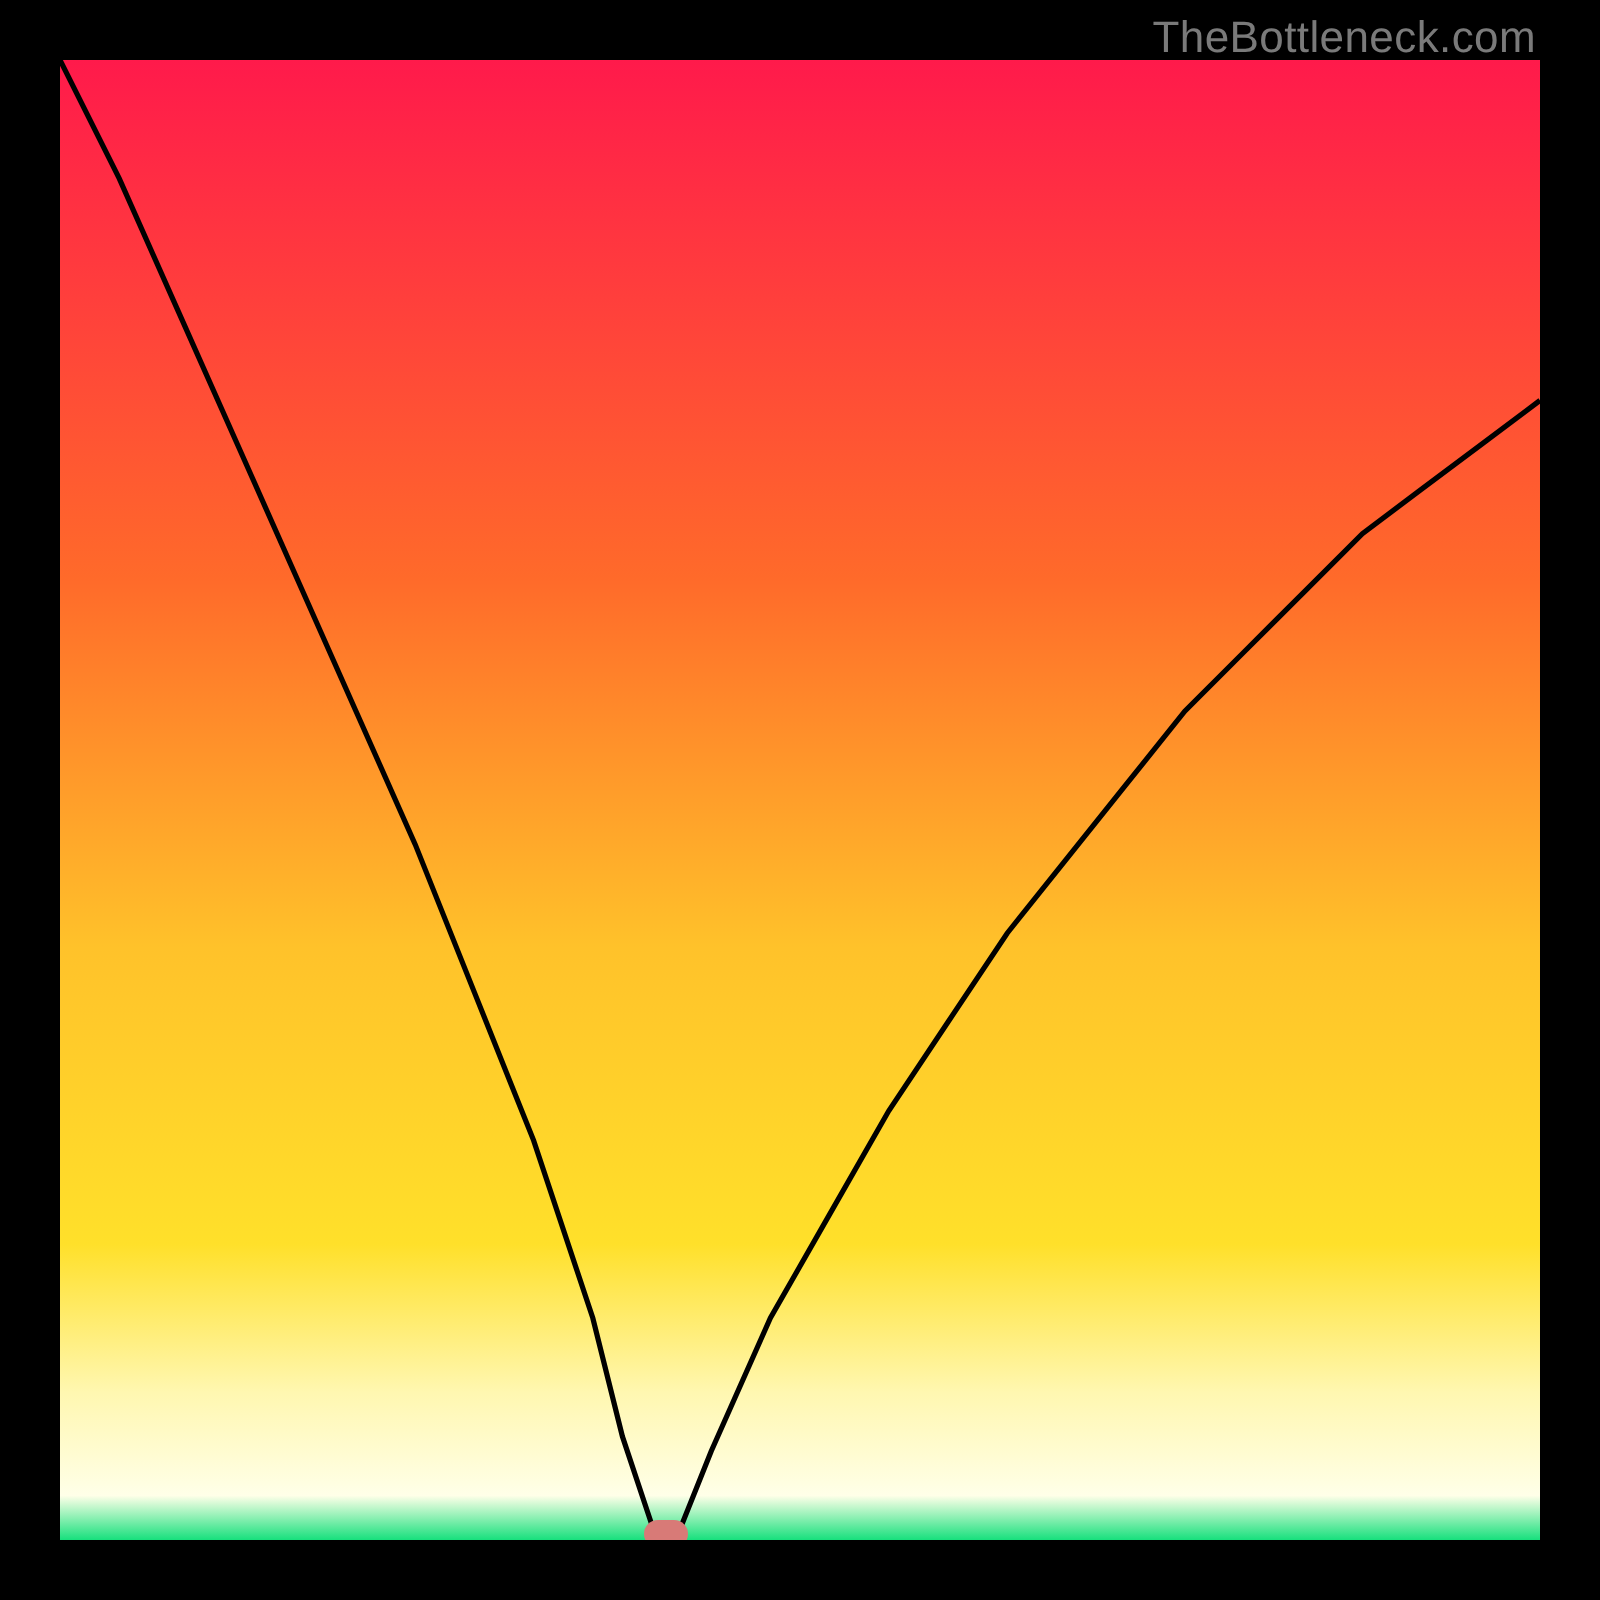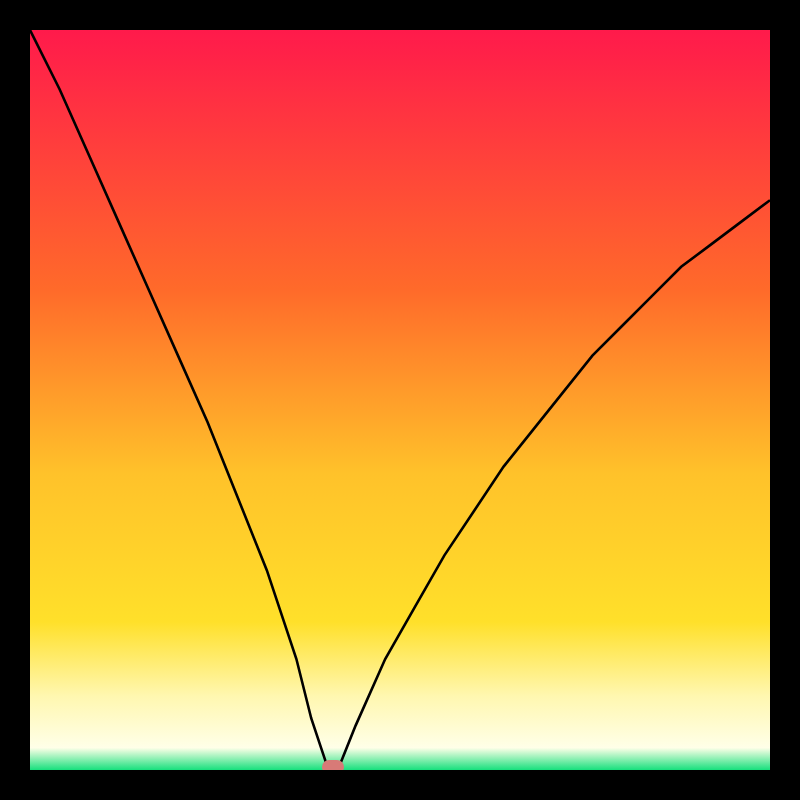--- a/index.html
+++ b/index.html
@@ -75,14 +75,15 @@
     </svg>
 
     <svg class="curve" viewBox="0 0 740 740" preserveAspectRatio="none">
       <path id="curvePath" d="M0.0 0.0 L29.6 59.2 L59.2 125.8 L88.8 192.4 L118.4 259.0 L148.0 325.6 L177.6 392.2 L207.2 466.2 L236.8 540.2 L266.4 629.0 L281.2 688.2 L296.0 732.6 L303.4 740.0 L310.8 732.6 L325.6 695.6 L355.2 629.0 L384.8 577.2 L414.4 525.4 L444.0 481.0 L473.6 436.6 L503.2 399.6 L532.8 362.6 L562.4 325.6 L592.0 296.0 L621.6 266.4 L651.2 236.8 L680.8 214.6 L710.4 192.4 L740.0 170.2" fill="none" stroke="#000" stroke-width="2.6"></path>
     </svg>
 
     <div class="marker" id="minMarker" style="left: 292.4px; top: 730px;"></div>
 
   </div>
 
+  <div class="watermark">TheBottleneck.com</div>
 
 </div>
 
 </body></html>

